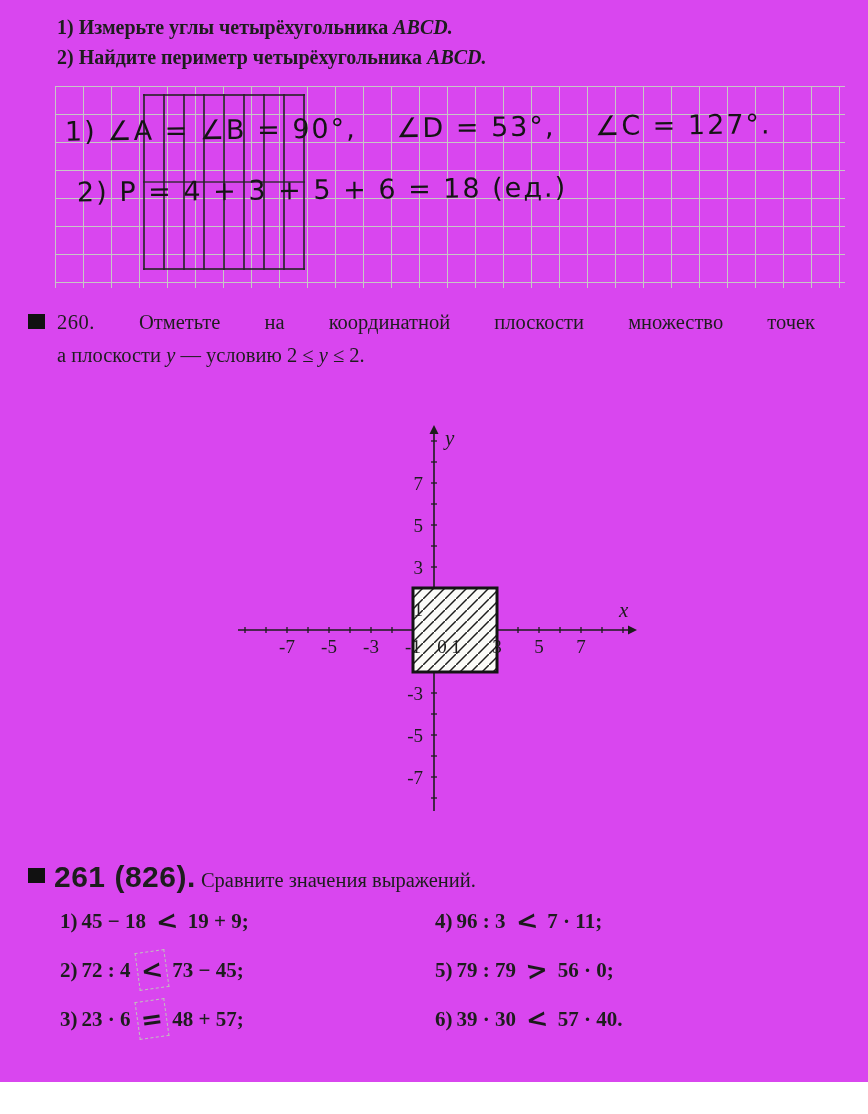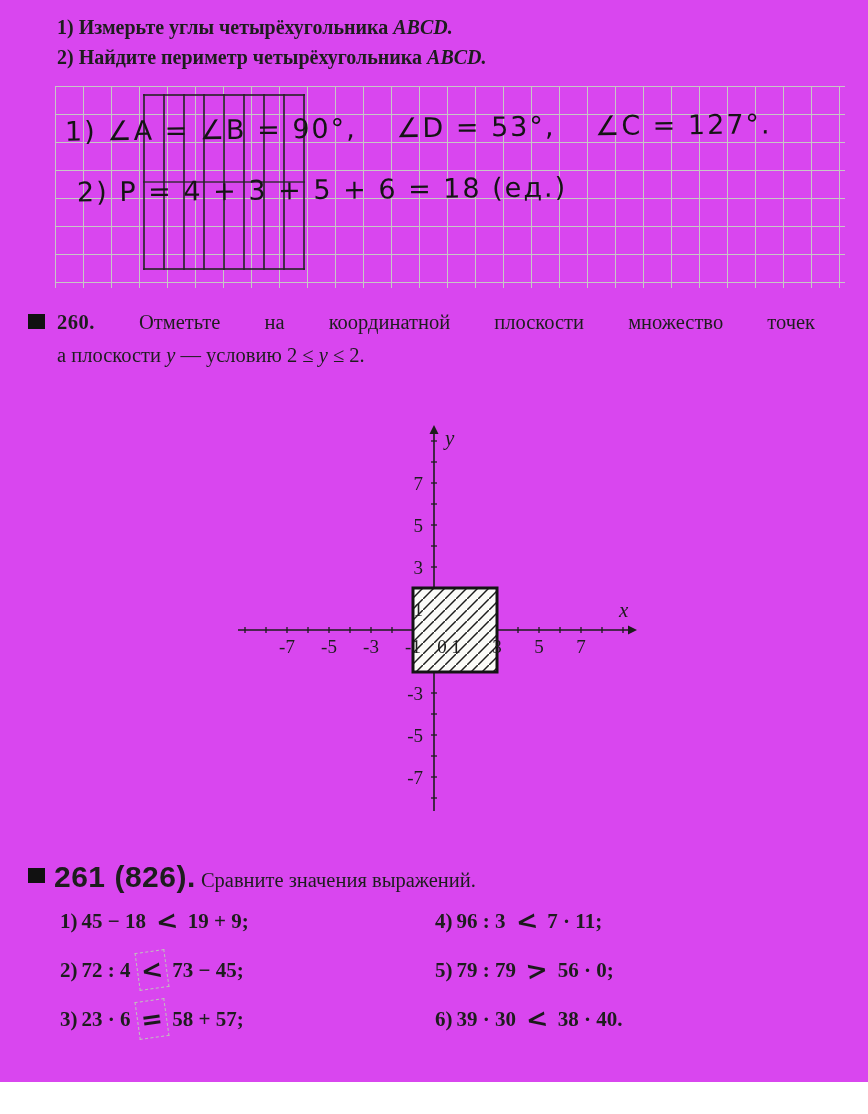--- a/index.html
+++ b/index.html
@@ -20,21 +20,21 @@
   .band-mid{position:absolute;left:0;right:0;top:85px;height:2px;background:rgba(35,35,35,.65);}
   .hw{position:absolute;font-family:"DejaVu Sans",sans-serif;font-size:27px;color:#141414;
       letter-spacing:2px;white-space:nowrap;transform:rotate(-0.6deg);}
   .hw1{left:10px;top:26px;}
   .hw2{left:22px;top:88px;}
   
   .bullet{position:absolute;width:17px;height:15px;background:#111;}
   .bullet-260{left:28px;top:314px;}
   .p260{position:absolute;left:57px;top:306px;width:758px;font-size:20.5px;line-height:33px;}
   .jline{text-align:justify;text-align-last:justify;}
-  .p260 .num{font-weight:bold;letter-spacing:0.5px;}
+  .p260 .num{font-weight:normal;letter-spacing:0.5px;}
   
   #plot{position:absolute;left:225px;top:423px;}
   #plot text{font-family:"Liberation Serif",serif;fill:#1d1d1d;}
   
   .bullet-261{left:28px;top:868px;}
   .p261-header{position:absolute;left:54px;top:860px;font-size:20.5px;white-space:nowrap;}
   .p261-header .hnum{font-family:"Liberation Sans",sans-serif;font-weight:bold;font-size:30px;letter-spacing:0.5px;}
   .items{position:absolute;left:60px;top:906px;width:770px;display:grid;
      grid-template-columns:375px 395px;grid-template-rows:repeat(3,49px);grid-auto-flow:column;
      font-size:21px;font-weight:600;}
@@ -160,27 +160,27 @@
   </div>
 
   <div class="items">
     <div class="item">
       <span class="inum">1)</span><span>45 − 18</span><span class="sign">&lt;</span><span>19 + 9;</span>
     </div>
     <div class="item">
       <span class="inum">2)</span><span>72 : 4</span><span class="sign boxed">&lt;</span><span>73 − 45;</span>
     </div>
     <div class="item">
-      <span class="inum">3)</span><span>23 · 6</span><span class="sign boxed">=</span><span>58 + 57;</span>
+      <span class="inum">3)</span><span>23 · 6</span><span class="sign boxed">=</span><span>48 + 57;</span>
     </div>
     <div class="item">
       <span class="inum">4)</span><span>96 : 3</span><span class="sign">&lt;</span><span>7 · 11;</span>
     </div>
     <div class="item">
       <span class="inum">5)</span><span>79 : 79</span><span class="sign">&gt;</span><span>56 · 0;</span>
     </div>
     <div class="item">
-      <span class="inum">6)</span><span>39 · 30</span><span class="sign">&lt;</span><span>38 · 40.</span>
+      <span class="inum">6)</span><span>39 · 30</span><span class="sign">&lt;</span><span>57 · 40.</span>
     </div>
   </div>
 
 
 </div>
 
 </body></html>

